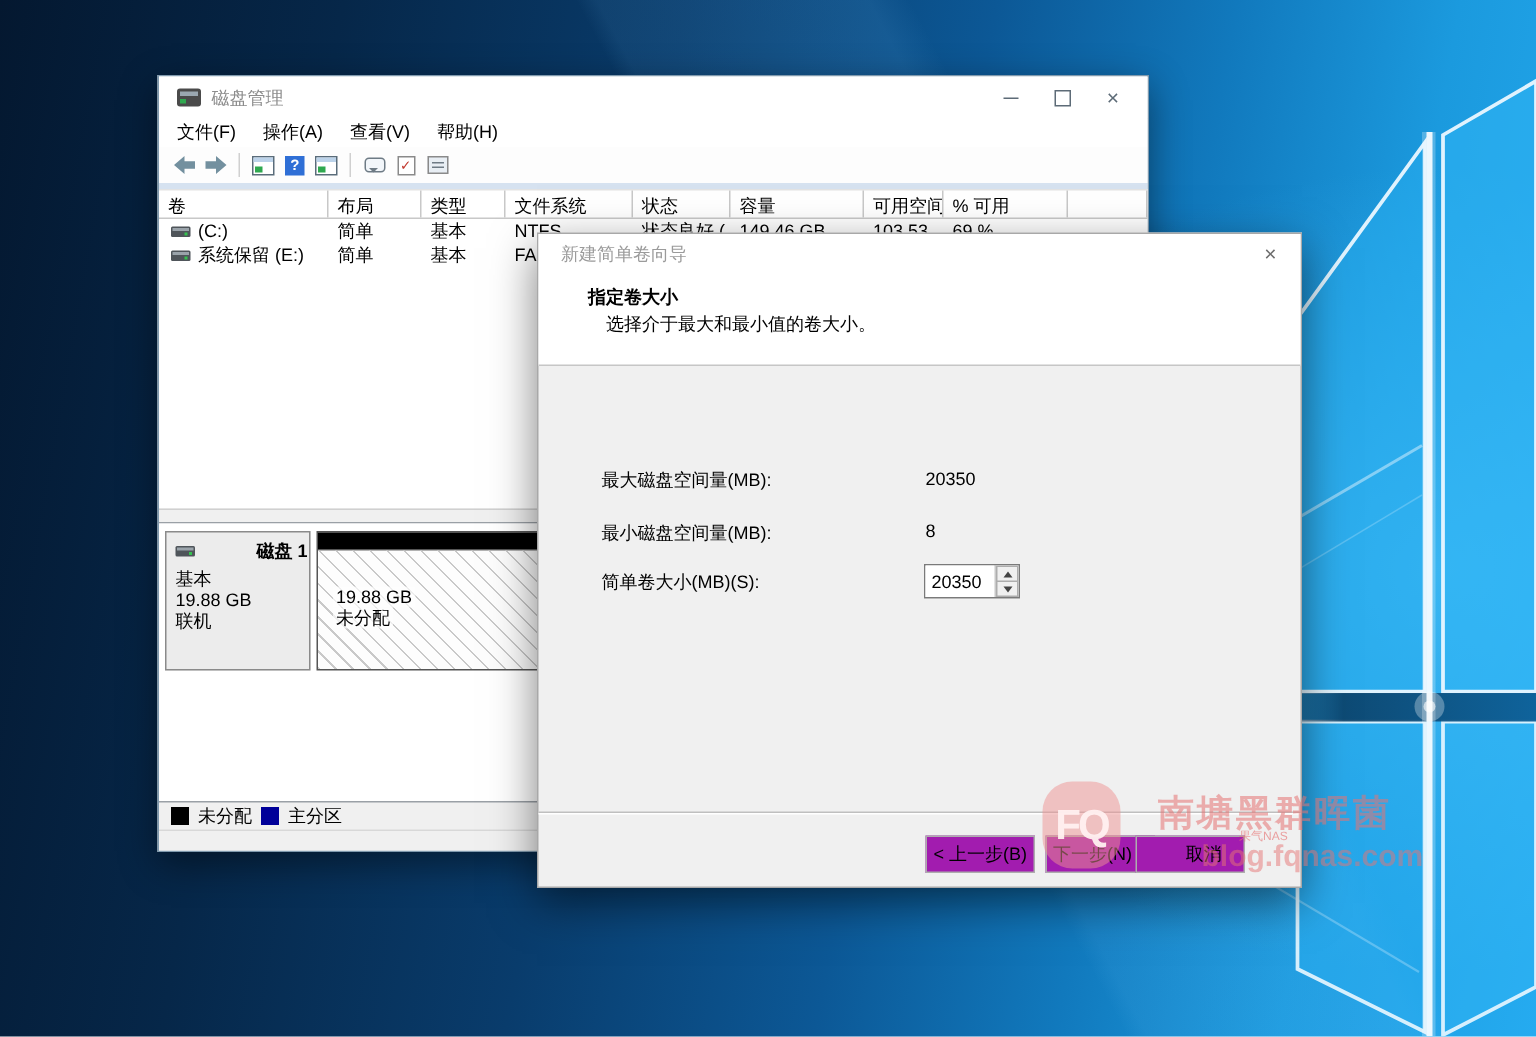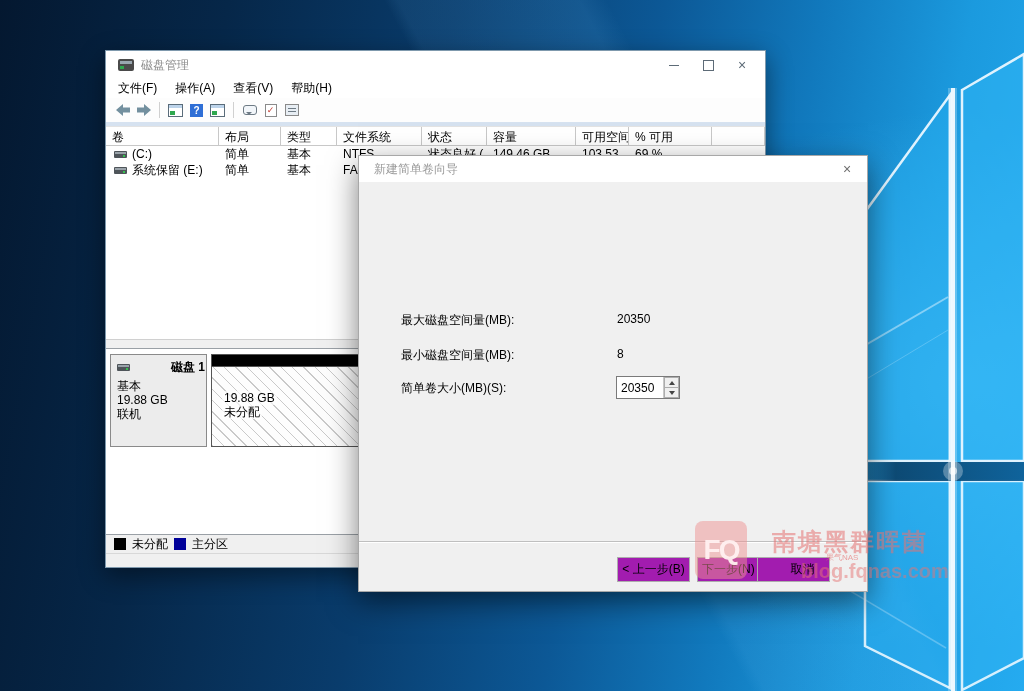--- a/index.html
+++ b/index.html
@@ -90,21 +90,21 @@
   .spin-btn + .spin-btn { border-top:0; }
   .tri-up { width:0; height:0; border:3px solid transparent; border-bottom:4px solid #444; margin-top:-3px; }
   .tri-dn { width:0; height:0; border:3px solid transparent; border-top:4px solid #444; margin-bottom:-3px; }
   .wiz-footer-line { position:absolute; left:0; right:0; top:385px; border-top:1px solid #bfbfbf; box-shadow:0 1px 0 #fff; }
   .wiz-btn { position:absolute; top:401px; width:73px; height:25px; background:#a21caf; border:1px solid #adadad;
     display:flex; align-items:center; justify-content:center; font-size:12px; }
   .btn-back { left:258px; } .btn-next { left:338px; } .btn-cancel { left:398px;padding-left:18px; }
 
   
   .watermark { position:absolute; left:690px; top:516px; width:230px; height:78px; z-index:50; pointer-events:none; }
-  .wm-logo { position:absolute; left:5px; top:5px; width:52px; height:58px; border-radius:8px;
+  .wm-logo { position:absolute; left:5px; top:5px; width:52px; height:58px; border-radius:20px;
     background:rgba(238,146,146,.5); color:rgba(255,240,240,.95); font-weight:bold; font-size:28px;
     display:flex; align-items:center; justify-content:center; letter-spacing:-2px; }
   .wm-brand { position:absolute; left:82px; top:10px; font-size:24px; font-weight:bold; letter-spacing:2px;
     color:rgba(230,115,115,.55); white-space:nowrap; }
   .wm-sub { position:absolute; left:136px; top:36px; font-size:8px; color:rgba(230,115,115,.65); }
   .wm-url { position:absolute; left:64px; top:44px; font-size:20px; font-weight:bold; color:rgba(230,115,115,.5); white-space:nowrap;margin-left:47px; }
 </style>
 </head>
 <body>
 
@@ -242,20 +242,24 @@
     <span>主分区</span>
   </div>
   <div class="status-strip"></div>
 </div>
 
 <div class="wizard">
   <div class="wiz-titlebar">
     <div class="wiz-title">新建简单卷向导</div>
     <div class="wiz-close">×</div>
   </div>
+  <div class="wiz-header">
+    <div class="wiz-heading">指定卷大小</div>
+    <div class="wiz-subheading">选择介于最大和最小值的卷大小。</div>
+  </div>
 
   <div class="wiz-field-label f1">最大磁盘空间量(MB):</div>
   <div class="wiz-field-value f1">20350</div>
 
   <div class="wiz-field-label f2">最小磁盘空间量(MB):</div>
   <div class="wiz-field-value f2">8</div>
 
   <div class="wiz-field-label f3">简单卷大小(MB)(S):</div>
   <div class="spinbox">
     <input value="20350" style="">

